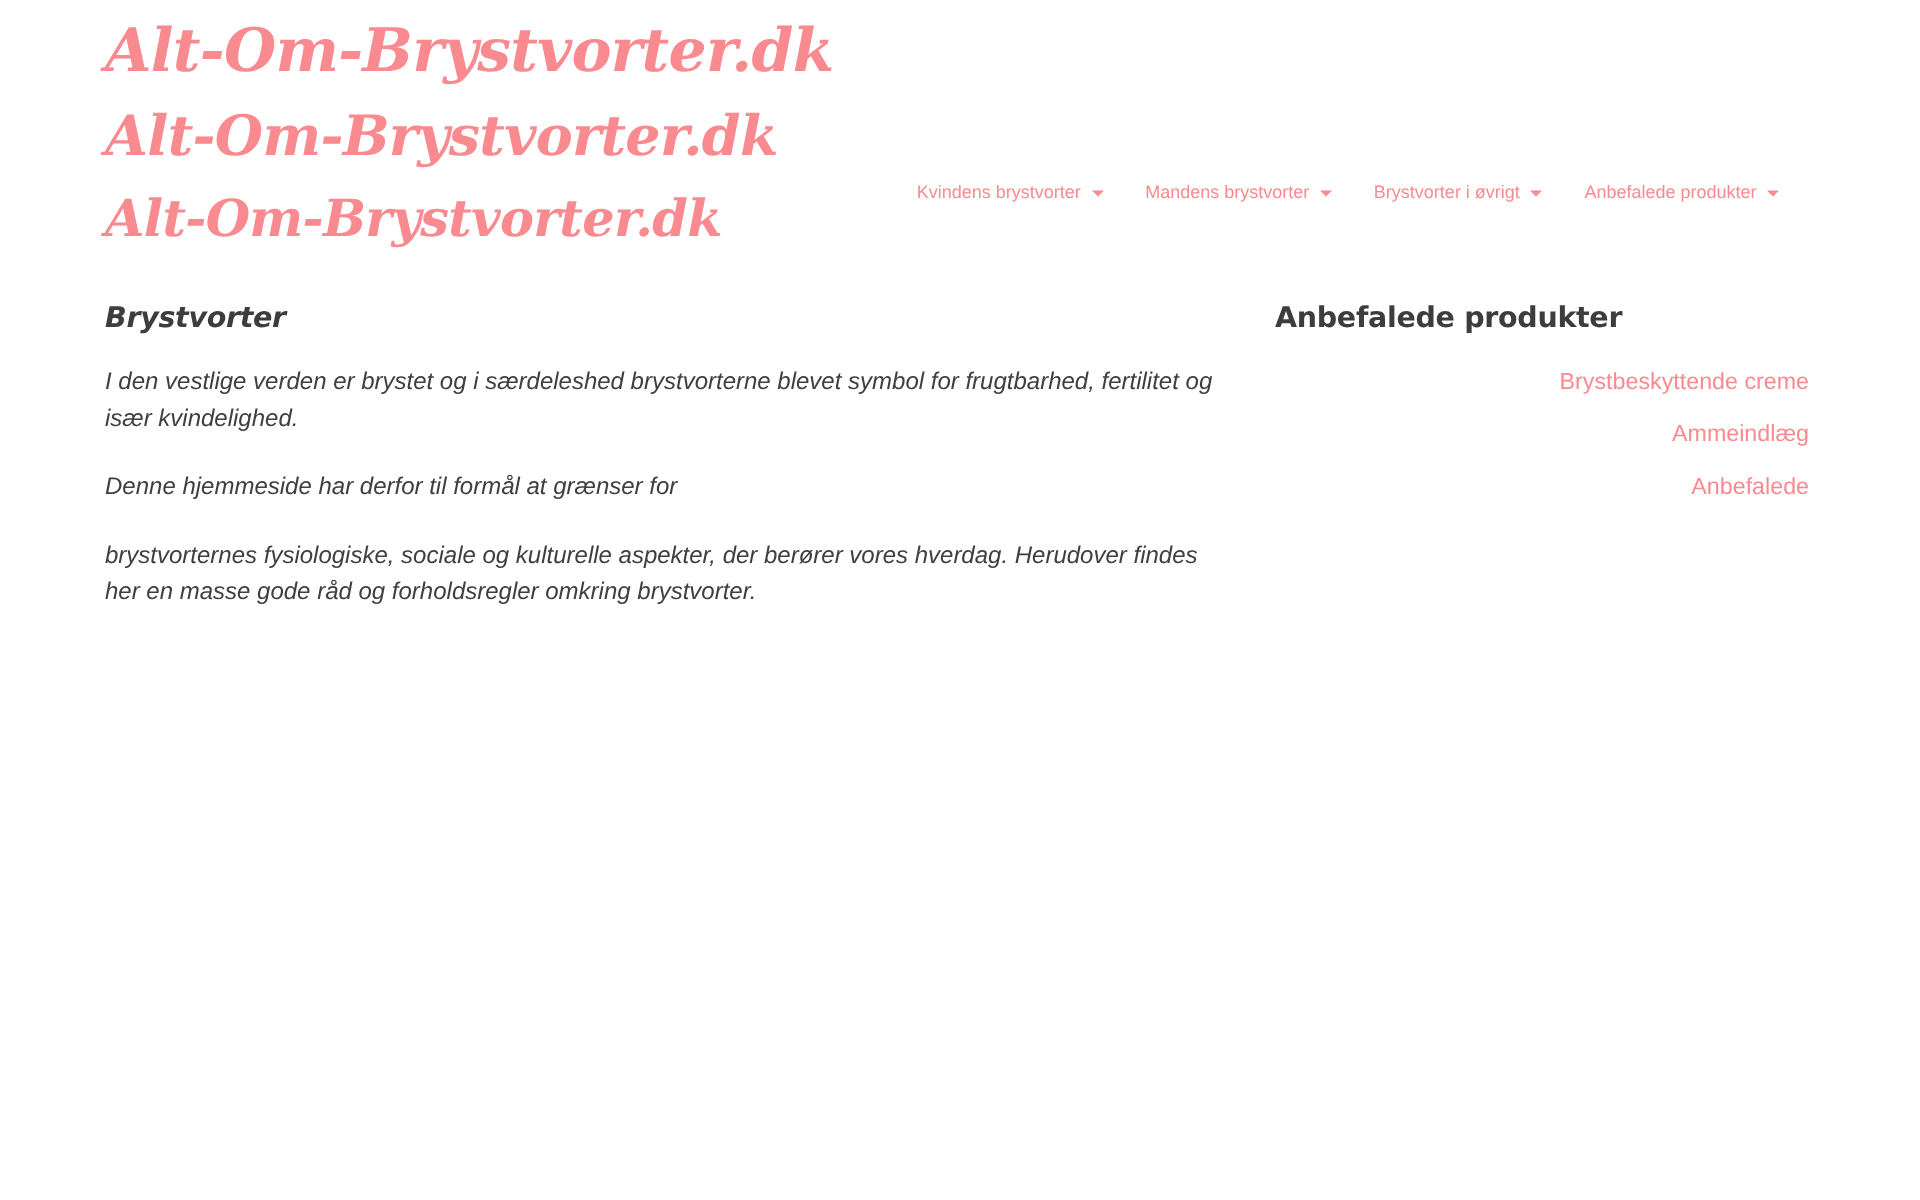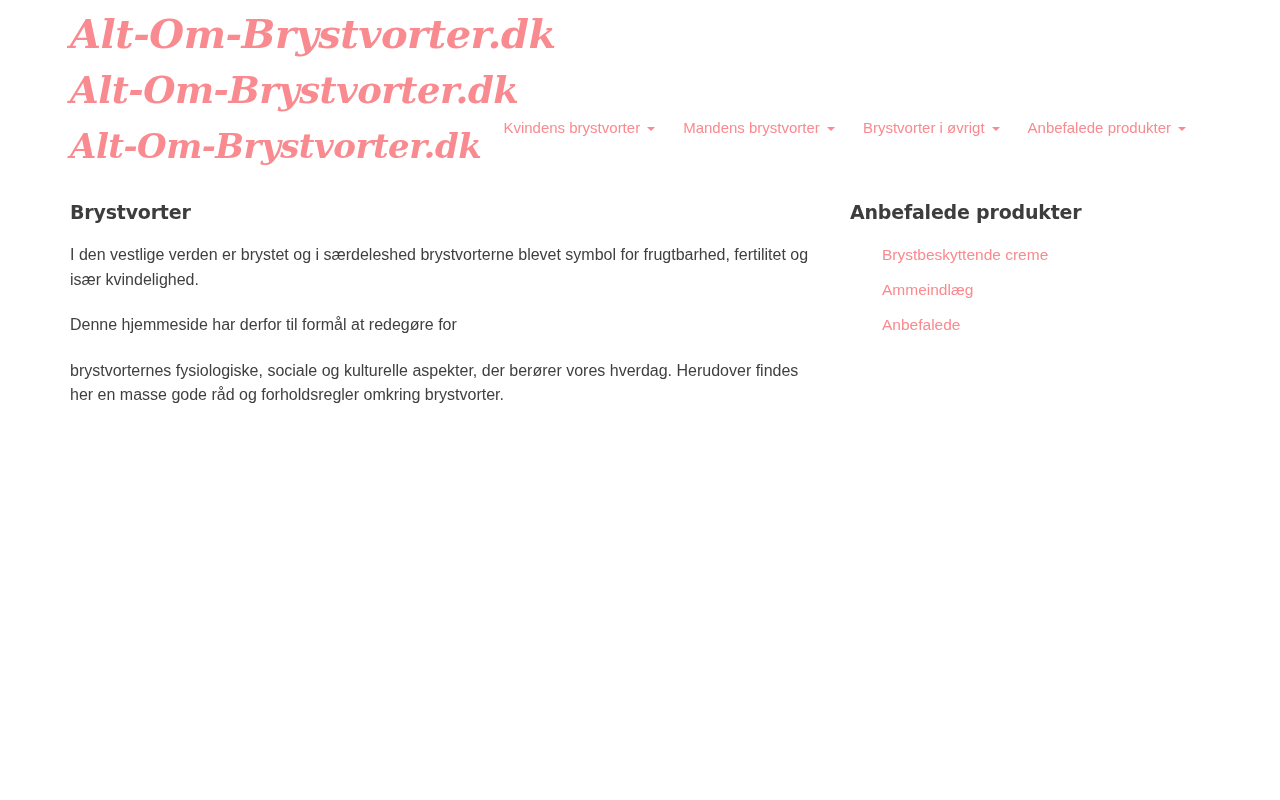--- a/index.html
+++ b/index.html
@@ -51,21 +51,21 @@
     top: 118px;
     display: flex;
     align-items: center;
     gap: 0px;
   }
   .nav-item {
     display: flex;
     align-items: center;
     gap: 7px;
     color: #f98a8f;
-    font-size: 15px;
+    font-size: 12px;
     line-height: 20px;
     padding: 0 14px;
     cursor: pointer;
     white-space: nowrap;
   }
   .caret {
     width: 0;
     height: 0;
     border-left: 4px solid transparent;
     border-right: 4px solid transparent;
@@ -80,20 +80,21 @@
     position: absolute;
     top: 200px;
     left: 0;
     width: 1280px;
   }
   .col-main {
     position: absolute;
     left: 70px;
     top: 0;
     width: 740px;
+    font-style: italic;
   }
   .col-side {
     position: absolute;
     left: 850px;
     top: 0;
     width: 360px;
   }
   h2.section-title {
     font-family: "DejaVu Sans", sans-serif;
     font-size: 19px;
@@ -107,22 +108,23 @@
   p.body-text {
     font-size: 16px;
     line-height: 24.5px;
     color: #3f3f3f;
     margin: 0 0 21px 0;
   }
   p.body-text:last-child { margin-bottom: 0; }
 
   .product-list {
     list-style: none;
-    margin: 16px;
+    margin: 4px;
     padding: 0;
+    text-align: right;
   }
   .product-list li { margin: 0 0 10px 0; }
   .product-link {
     display: inline-block;
     color: #f98a8f;
     font-size: 15.5px;
     line-height: 25px;
     text-decoration: none;
     padding: 0 0 0 16px;
     cursor: pointer;
@@ -160,21 +162,21 @@
       </div>
     </nav>
 
   </div>
 
   <div class="content">
 
     <div class="col-main">
       <h2 class="section-title">Brystvorter</h2>
       <p class="body-text">I den vestlige verden er brystet og i særdeleshed brystvorterne blevet symbol for frugtbarhed, fertilitet og især kvindelighed.</p>
-      <p class="body-text">Denne hjemmeside har derfor til formål at redegøre for</p>
+      <p class="body-text">Denne hjemmeside har derfor til formål at grænser for</p>
       <p class="body-text">brystvorternes fysiologiske, sociale og kulturelle aspekter, der berører vores hverdag. Herudover findes her en masse gode råd og forholdsregler omkring brystvorter.</p>
     </div>
 
     <div class="col-side">
       <h2 class="section-title">Anbefalede produkter</h2>
       <ul class="product-list">
         <li>
           <span class="product-link">Brystbeskyttende creme</span>
         </li>
         <li>

